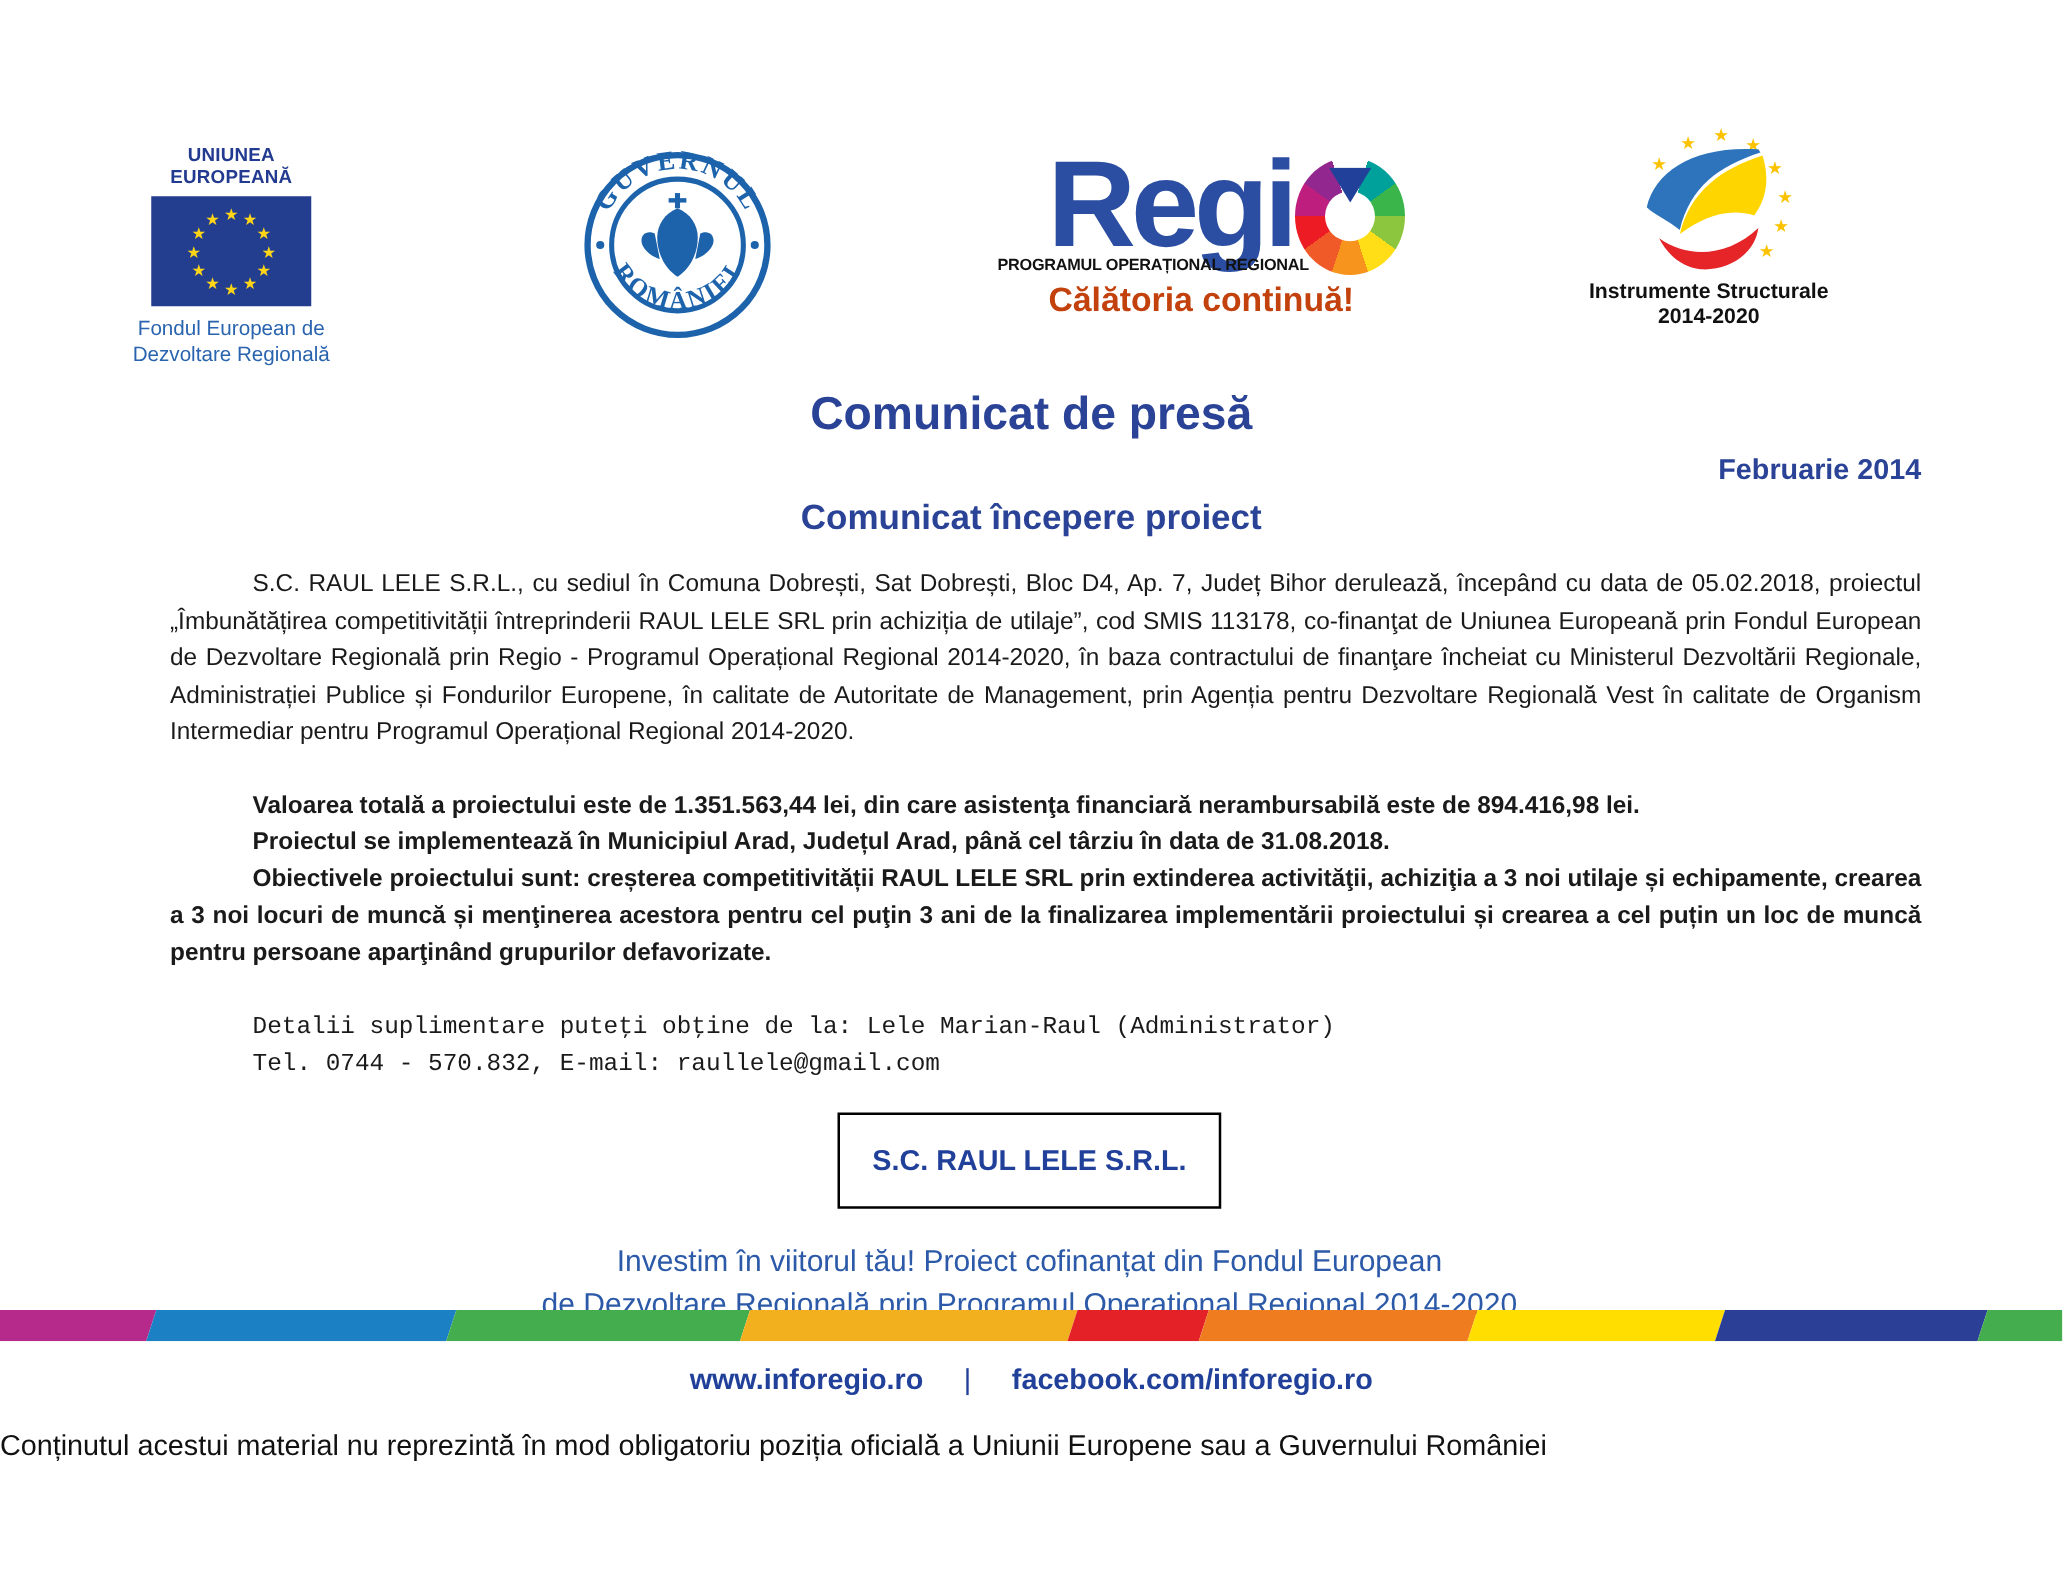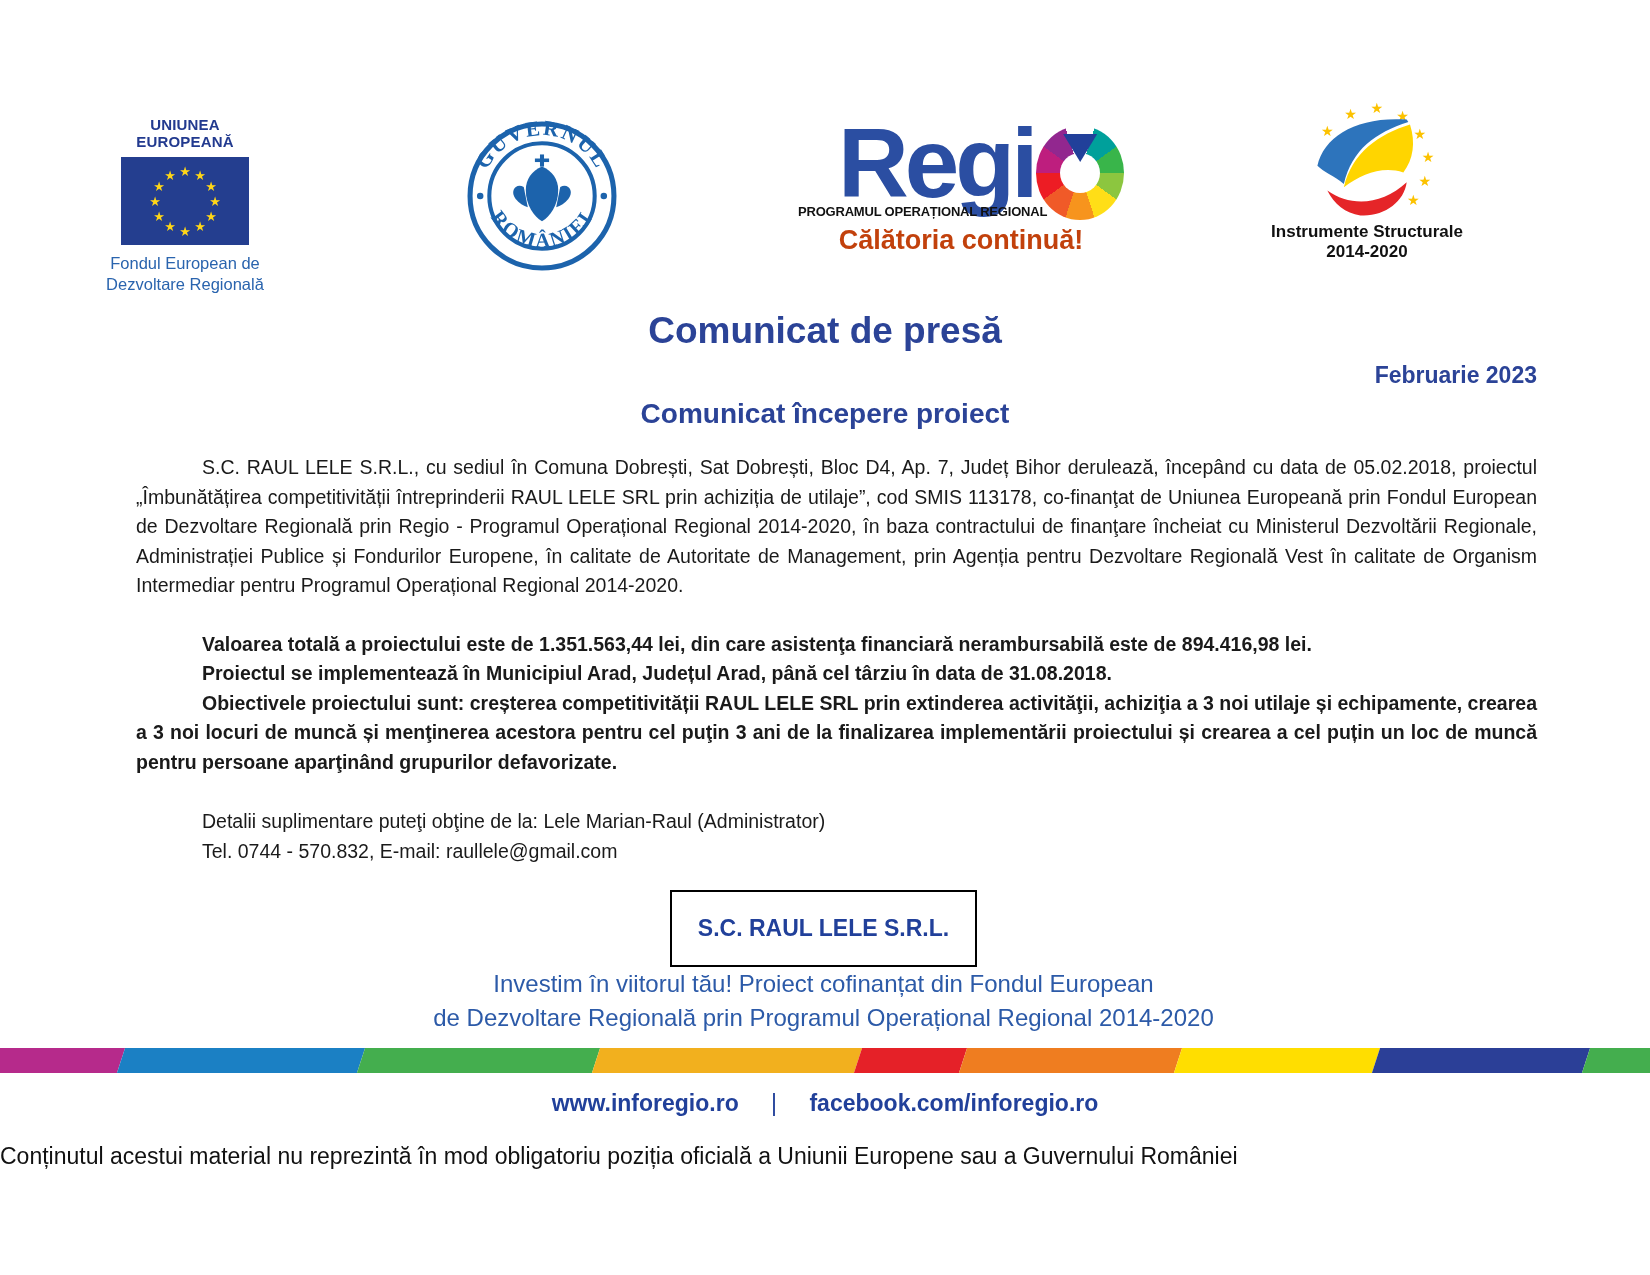--- a/index.html
+++ b/index.html
@@ -41,26 +41,26 @@
     font-size:37px; font-weight:700; color:#2b4397; }
   .doc-date  { position:absolute; top:362px; right:113px; font-size:23px; font-weight:700; color:#2b4397; }
   .doc-subtitle { position:absolute; top:398px; left:0; width:100%; text-align:center;
     font-size:28px; font-weight:700; color:#2b4397; }
 
   
   .content { position:absolute; left:110px; top:453px; width:1427px; }
   .content p { font-size:19.5px; line-height:29.5px; text-align:justify; text-indent:66px; color:#1a1a1a;margin-left:26px; }
   .bold-block { margin-top:29px; }
   .bold-block p { font-weight:700; }
-  .contact-block { margin-top:30px; }
+  .contact-block { margin-top:30px;font-family:Liberation Mono, monospace; }
   .contact-block p { text-align:left; }
   .box-row { margin-top:24px; text-align:center; }
   .company-box { display:inline-block; border:2px solid #000; padding:23px 26px;
     font-size:23px; font-weight:700; color:#21409a; }
-  .invest-block { text-align:center; font-size:24px; line-height:34px; color:#2c5aa8; }
+  .invest-block { margin-top:26px; text-align:center; font-size:24px; line-height:34px; color:#2c5aa8; }
 
   
   .stripe { position:absolute; left:0; top:1048px; width:1650px; height:25px; overflow:hidden; }
   .stripe-row { position:absolute; left:-20px; right:-20px; top:0; bottom:0; display:flex; transform:skewX(-18deg); }
   .links-row { position:absolute; top:1090px; left:0; width:100%; text-align:center;
     font-size:23px; font-weight:700; color:#21409a; }
   .links-row .sep { display:inline-block; margin:0 26px; font-weight:400; }
   .link { color:#21409a; text-decoration:none; }
   .disclaimer { position:absolute; top:1143px; left:0; width:100%; 
     font-size:23px; color:#111; }
@@ -146,21 +146,21 @@
       </g>
       <path d="M40 82 C48 46 88 22 148 26 L150 29 C110 42 82 62 72 104 C60 94 48 90 40 82 Z" fill="#2d74bc"></path>
       <path d="M72 108 C82 66 114 44 152 32 C159 54 156 74 144 90 C118 82 94 92 72 108 Z" fill="#ffd500"></path>
       <path d="M52 112 C80 132 118 130 148 102 C145 126 120 144 92 142 C74 140 60 128 52 112 Z" fill="#e52528"></path>
     </svg>
     <div class="structural-line1">Instrumente Structurale</div>
     <div class="structural-line2">2014-2020</div>
   </div>
 
   <div class="doc-title">Comunicat de presă</div>
-  <div class="doc-date">Februarie 2023</div>
+  <div class="doc-date">Februarie 2014</div>
   <div class="doc-subtitle">Comunicat începere proiect</div>
 
   <div class="content">
     <p>S.C. RAUL LELE S.R.L., cu sediul în Comuna Dobrești, Sat Dobrești, Bloc D4, Ap. 7, Județ Bihor derulează, începând cu data de 05.02.2018, proiectul „Îmbunătățirea competitivității întreprinderii RAUL LELE SRL prin achiziția de utilaje”, cod SMIS 113178, co-finanţat de Uniunea Europeană prin Fondul European de Dezvoltare Regională prin Regio - Programul Operațional Regional 2014-2020, în baza contractului de finanţare încheiat cu Ministerul Dezvoltării Regionale, Administrației Publice și Fondurilor Europene, în calitate de Autoritate de Management, prin Agenția pentru Dezvoltare Regională Vest în calitate de Organism Intermediar pentru Programul Operațional Regional 2014-2020.</p>
     <div class="bold-block">
       <p>Valoarea totală a proiectului este de 1.351.563,44 lei, din care asistenţa financiară nerambursabilă este de 894.416,98 lei.</p>
       <p>Proiectul se implementează în Municipiul Arad, Județul Arad, până cel târziu în data de 31.08.2018.</p>
       <p>Obiectivele proiectului sunt: creșterea competitivității RAUL LELE SRL prin extinderea activităţii, achiziţia a 3 noi utilaje și echipamente, crearea a 3 noi locuri de muncă și menţinerea acestora pentru cel puţin 3 ani de la finalizarea implementării proiectului și crearea a cel puțin un loc de muncă pentru persoane aparţinând grupurilor defavorizate.</p>
     </div>
     <div class="contact-block">

